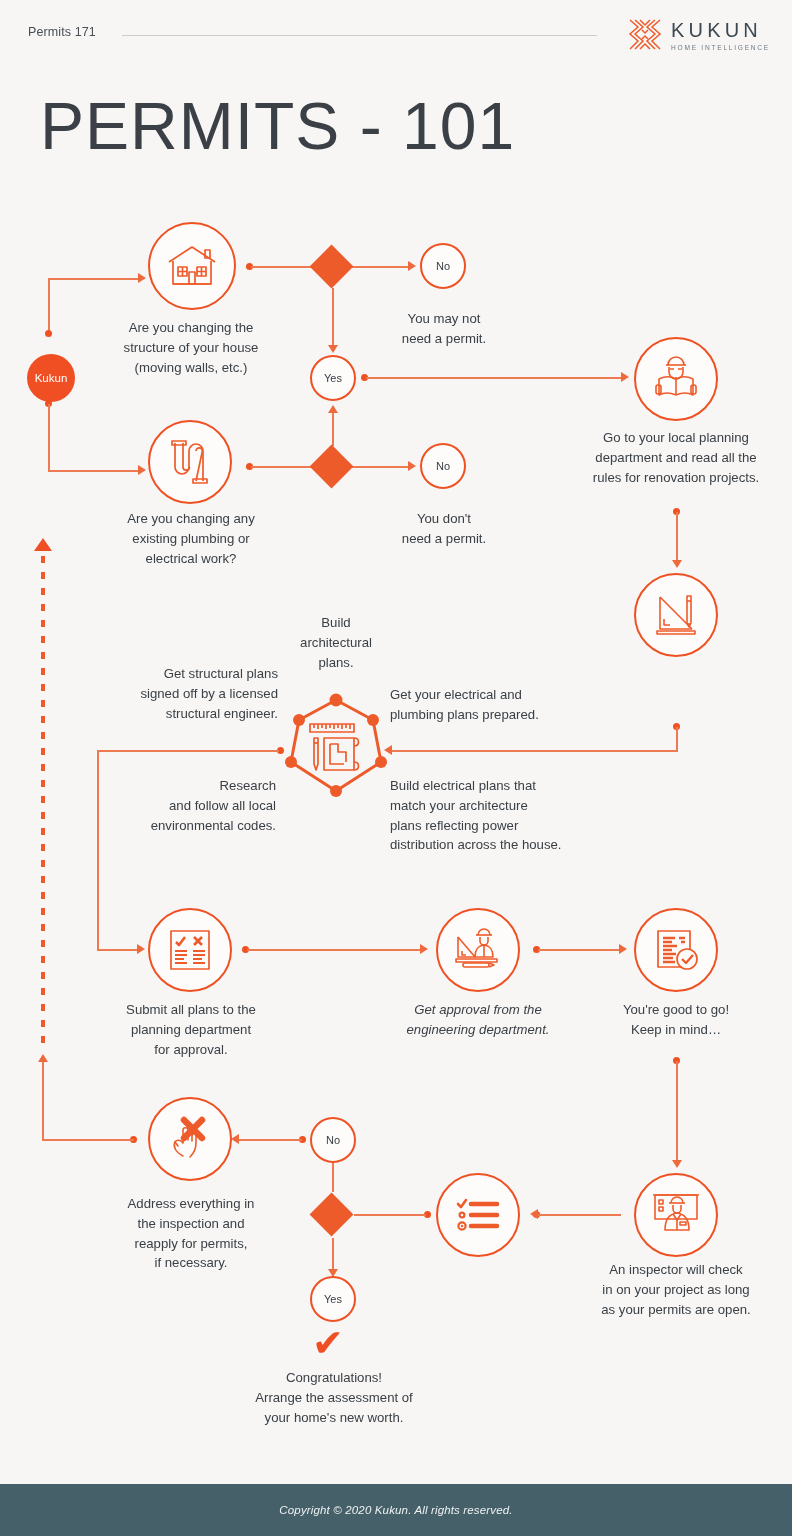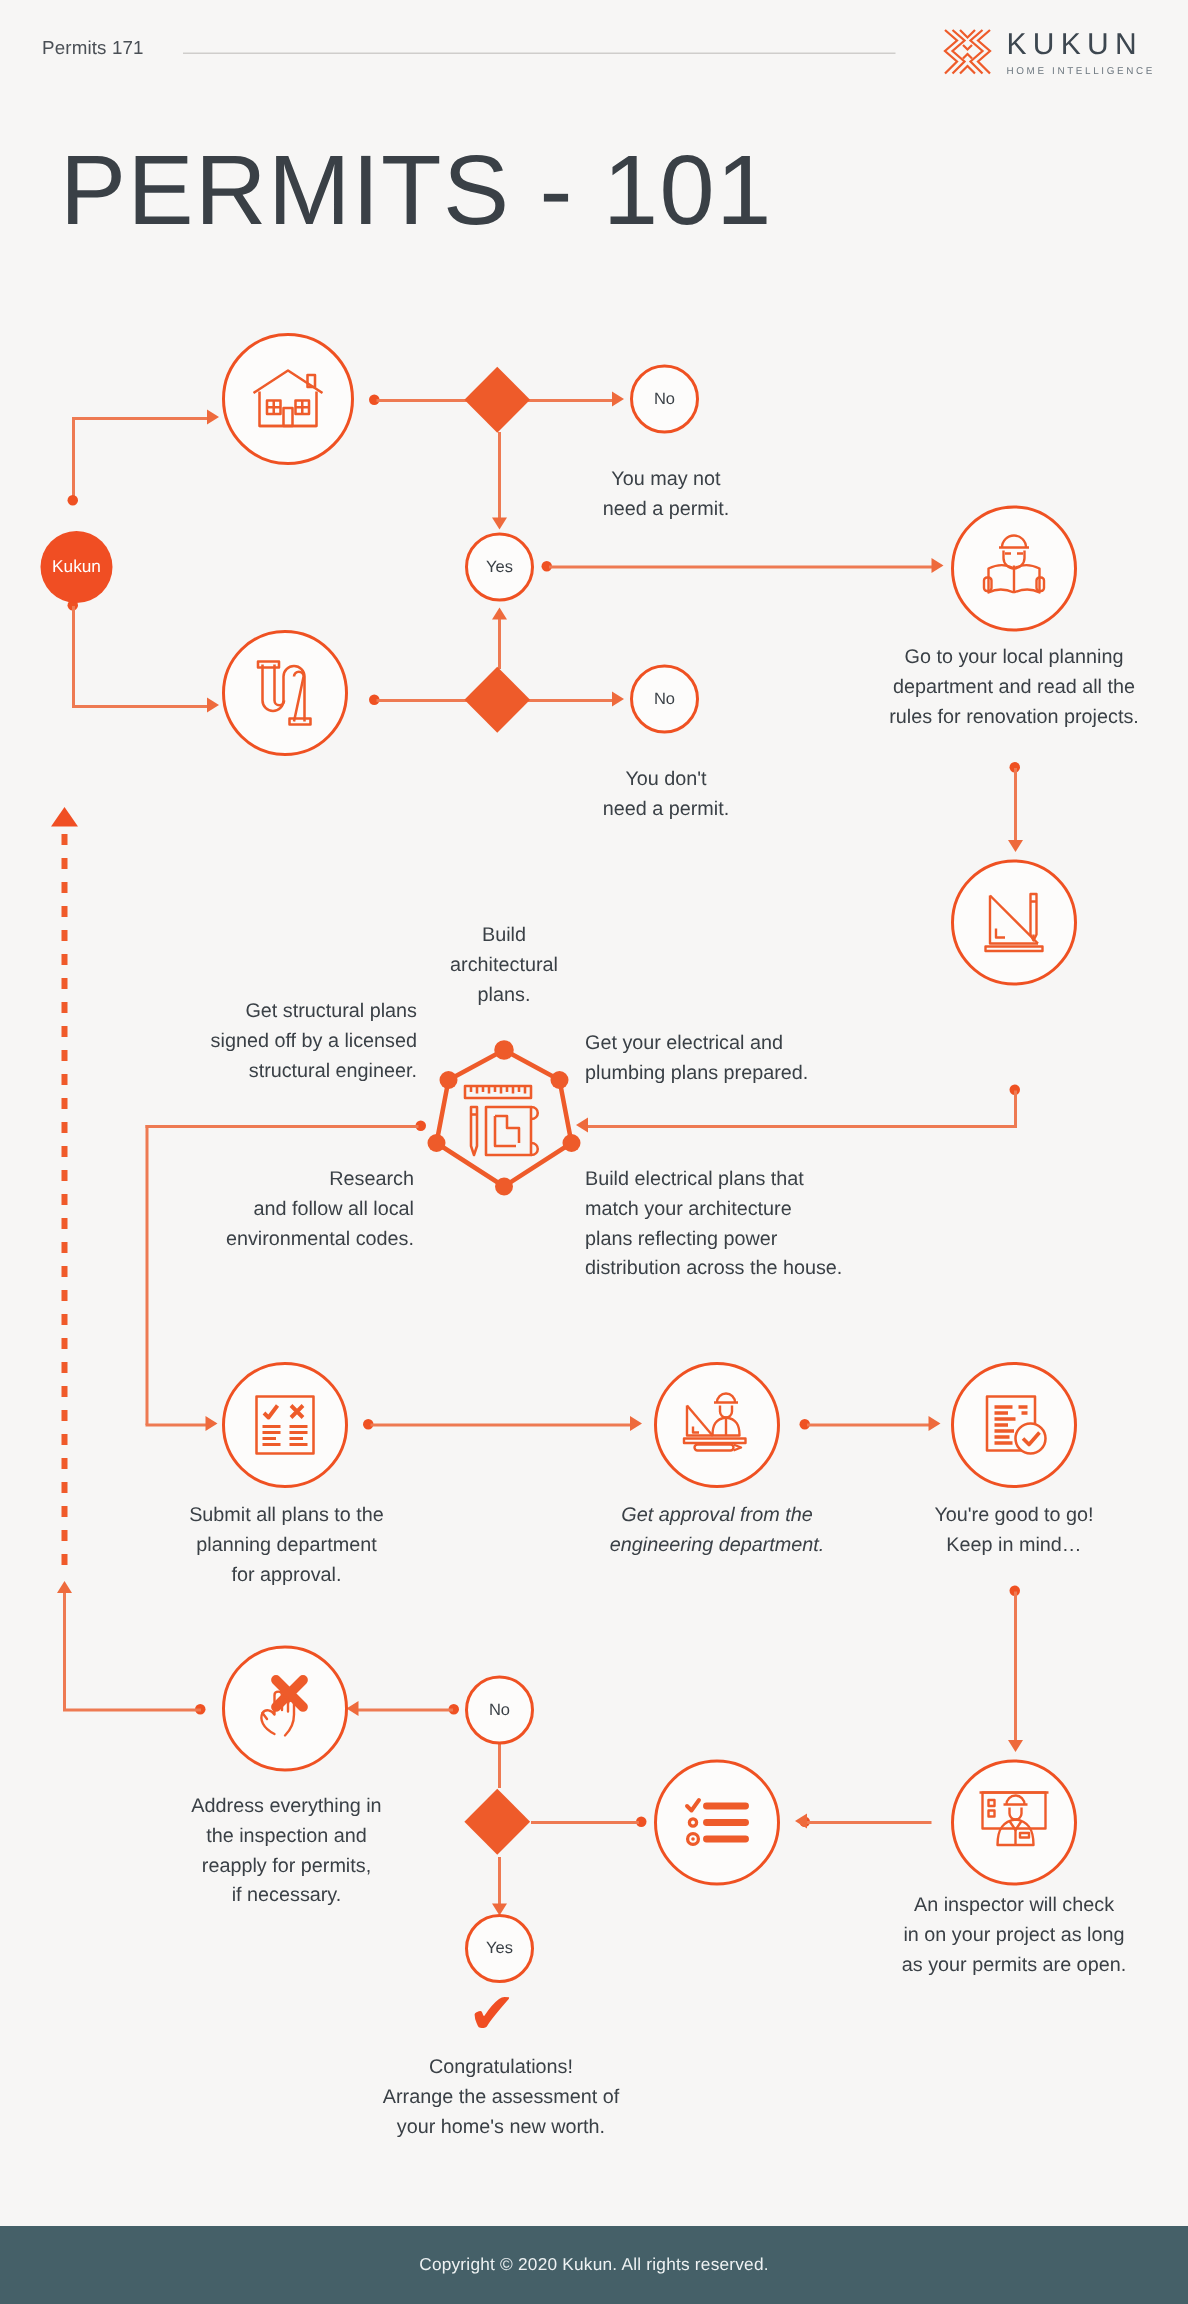--- a/index.html
+++ b/index.html
@@ -163,20 +163,21 @@
     width: 792px; height: 52px;
     background: #456068;
     display: flex;
     align-items: center;
     justify-content: center;
   }
   .footer span {
     color: #eef2f3;
     font-size: 11.5px;
     letter-spacing: .15px;
+    font-style: italic;
   }
 </style>
 </head>
 <body>
 
 <div class="page">
 
   <div class="header">
     <div class="hdr-label">Permits 171</div>
     <div class="hdr-rule"></div>
@@ -296,32 +297,34 @@
         <rect x="40" y="8" width="5" height="8"></rect>
         <rect x="13" y="25" width="9" height="9"></rect>
         <rect x="32" y="25" width="9" height="9"></rect>
         <path d="M17.5 25 L17.5 34 M13 29.5 L22 29.5"></path>
         <path d="M36.5 25 L36.5 34 M32 29.5 L41 29.5"></path>
         <path d="M24 30 L30 30 L30 42 L24 42 Z"></path>
         <path d="M8 42 L46 42"></path>
       </g>
     </svg>
   </div>
+  <div class="cap" style="left:96px; top:318px; width:190px;">Are you changing the<br>structure of your house<br>(moving walls, etc.)</div>
 
   <div class="node" style="left:148px; top:420px; width:84px; height:84px;">
     <svg width="50" height="50" viewBox="0 0 50 50">
       <g stroke="#ee5b2a" stroke-width="1.7" fill="none" stroke-linejoin="round">
         <path d="M10 6 L10 30 a7 7 0 0 0 14 0 L24 14 a7 7 0 0 1 14 0 L38 44"></path>
         <path d="M18 6 L18 30 a3.2 3.2 0 0 0 6.4 0"></path>
         <path d="M31 14 a3.2 3.2 0 0 1 6.4 0 L31 44"></path>
         <rect x="7" y="4" width="14" height="4"></rect>
         <rect x="28" y="42" width="14" height="4"></rect>
       </g>
     </svg>
   </div>
+  <div class="cap" style="left:96px; top:509px; width:190px;">Are you changing any<br>existing plumbing or<br>electrical work?</div>
 
   <div class="diamond" style="left:316px; top:251px; width:31px; height:31px;"></div>
   <div class="diamond" style="left:316px; top:451px; width:31px; height:31px;"></div>
   <div class="diamond" style="left:316px; top:1199px; width:31px; height:31px;"></div>
 
   <div class="pill" style="left:420px; top:243px; width:46px; height:46px;">
     <span>No</span>
   </div>
   <div class="pill" style="left:310px; top:355px; width:46px; height:46px;">
     <span>Yes</span>

